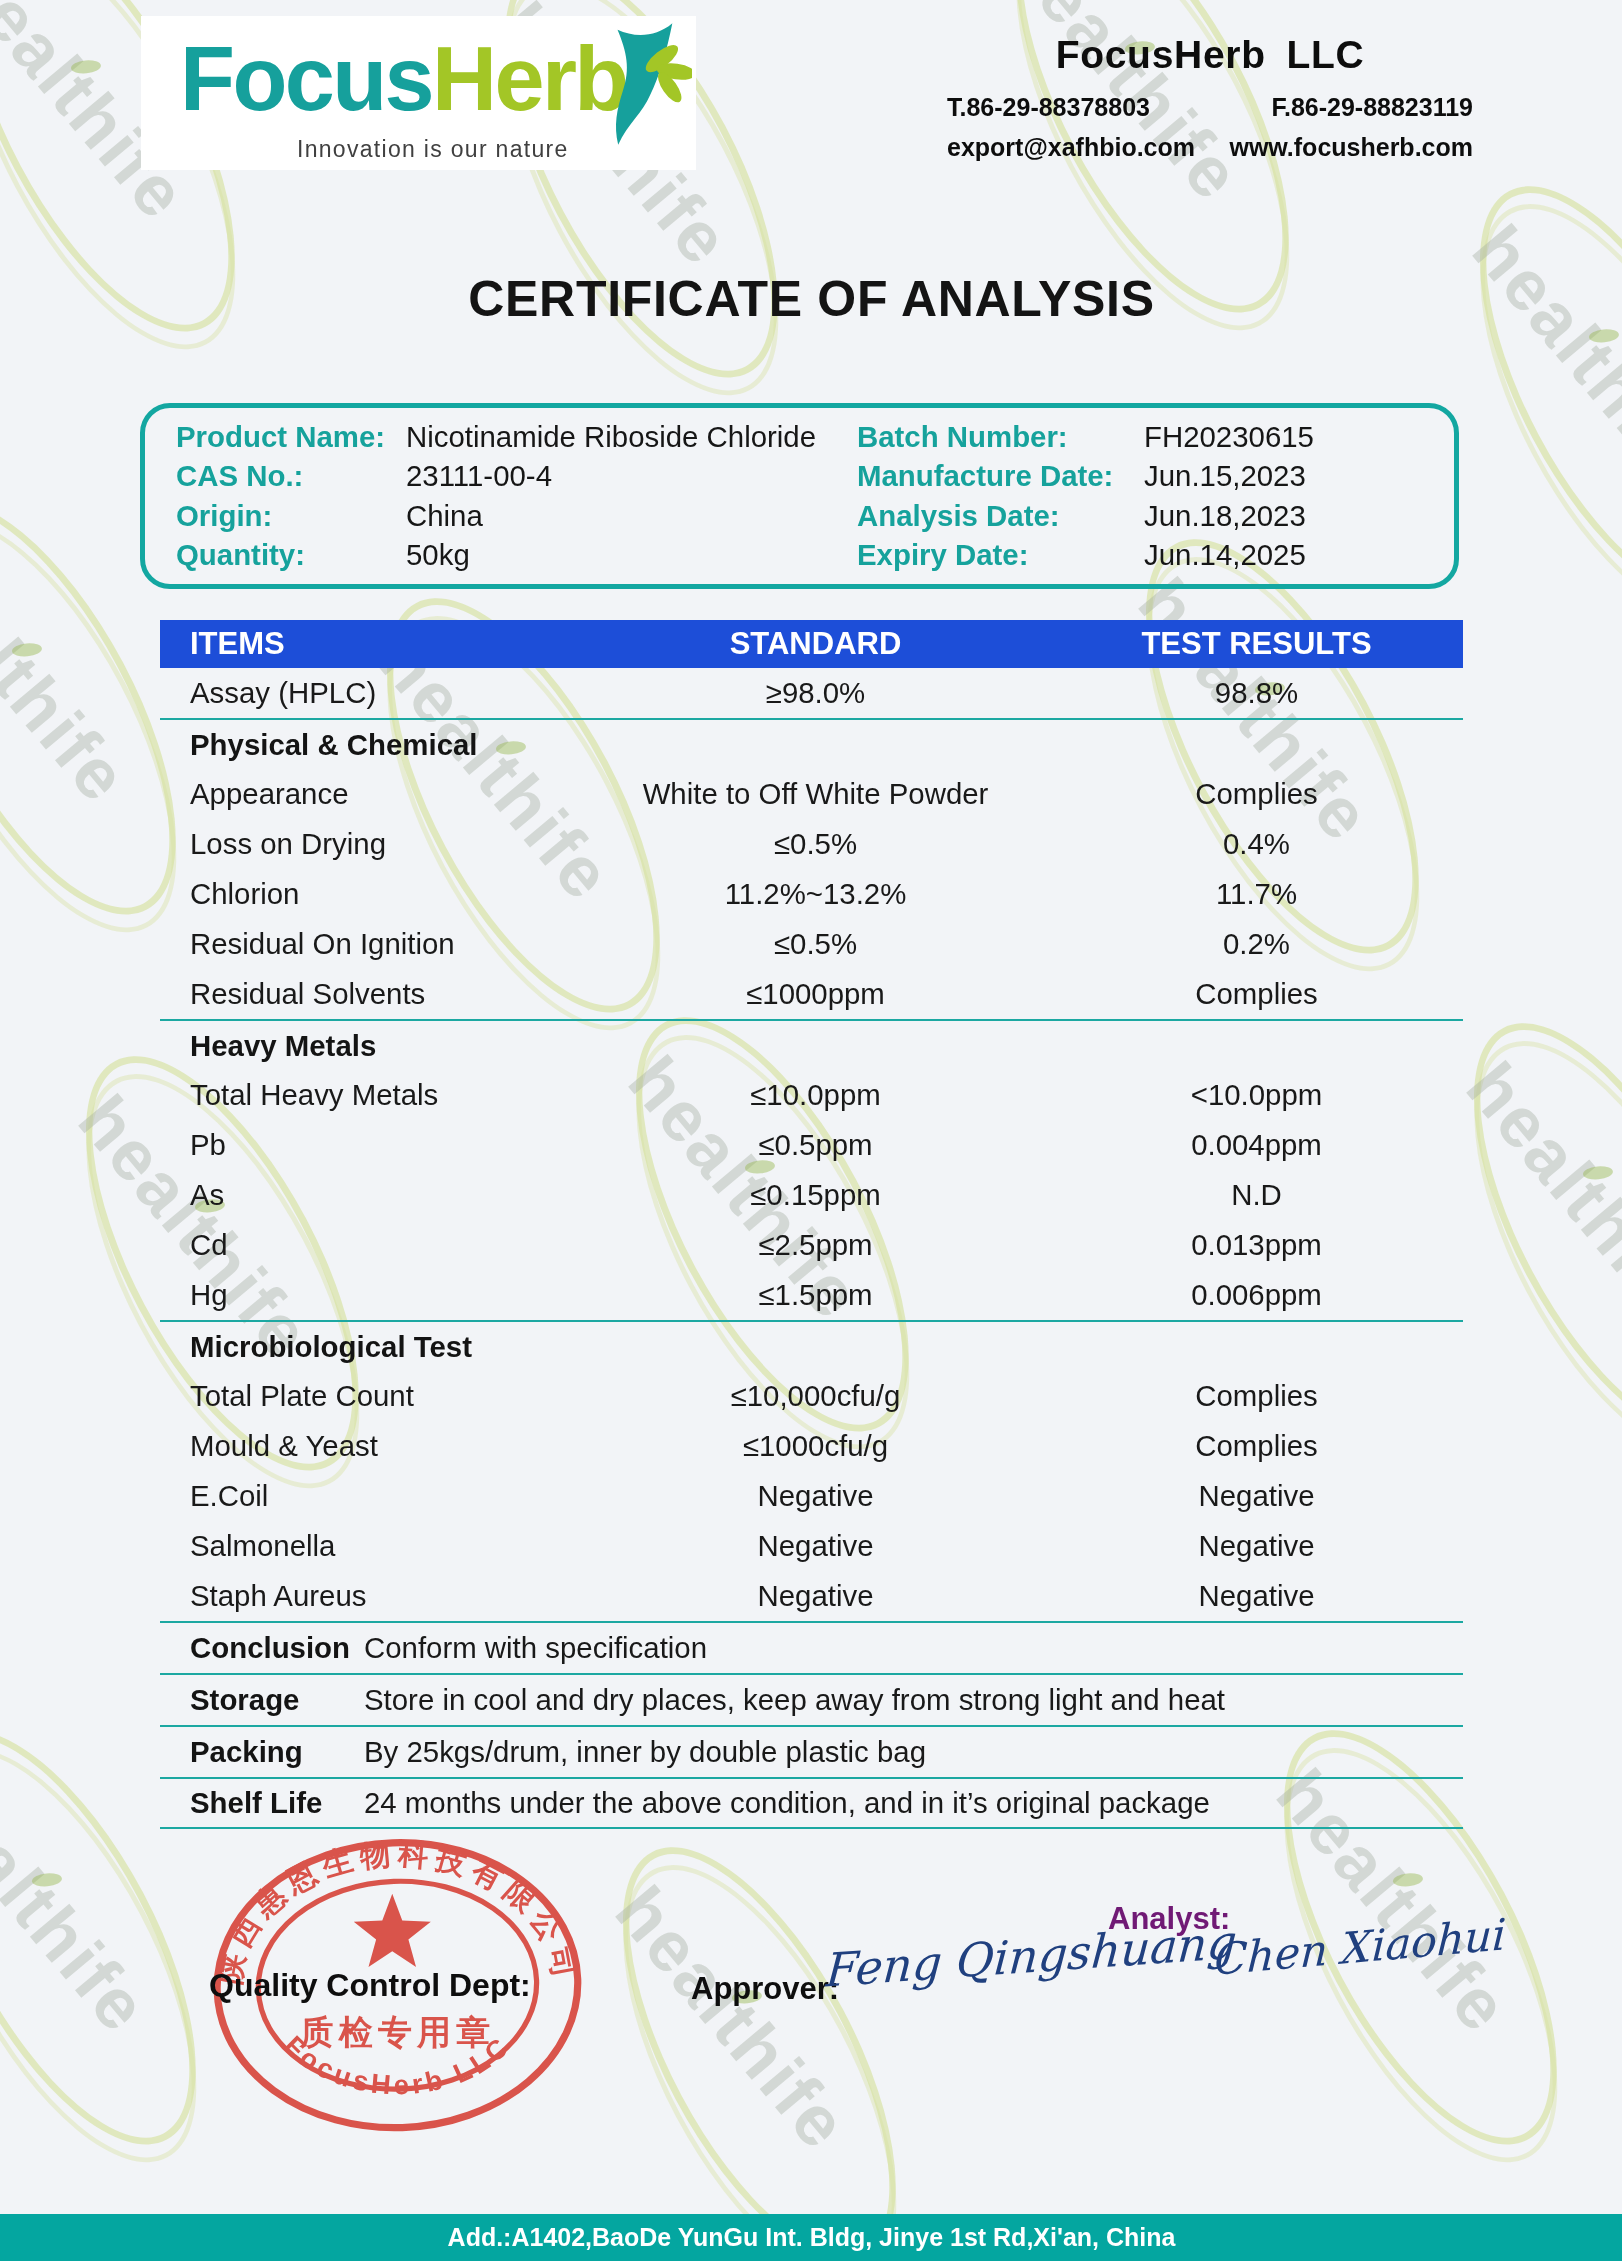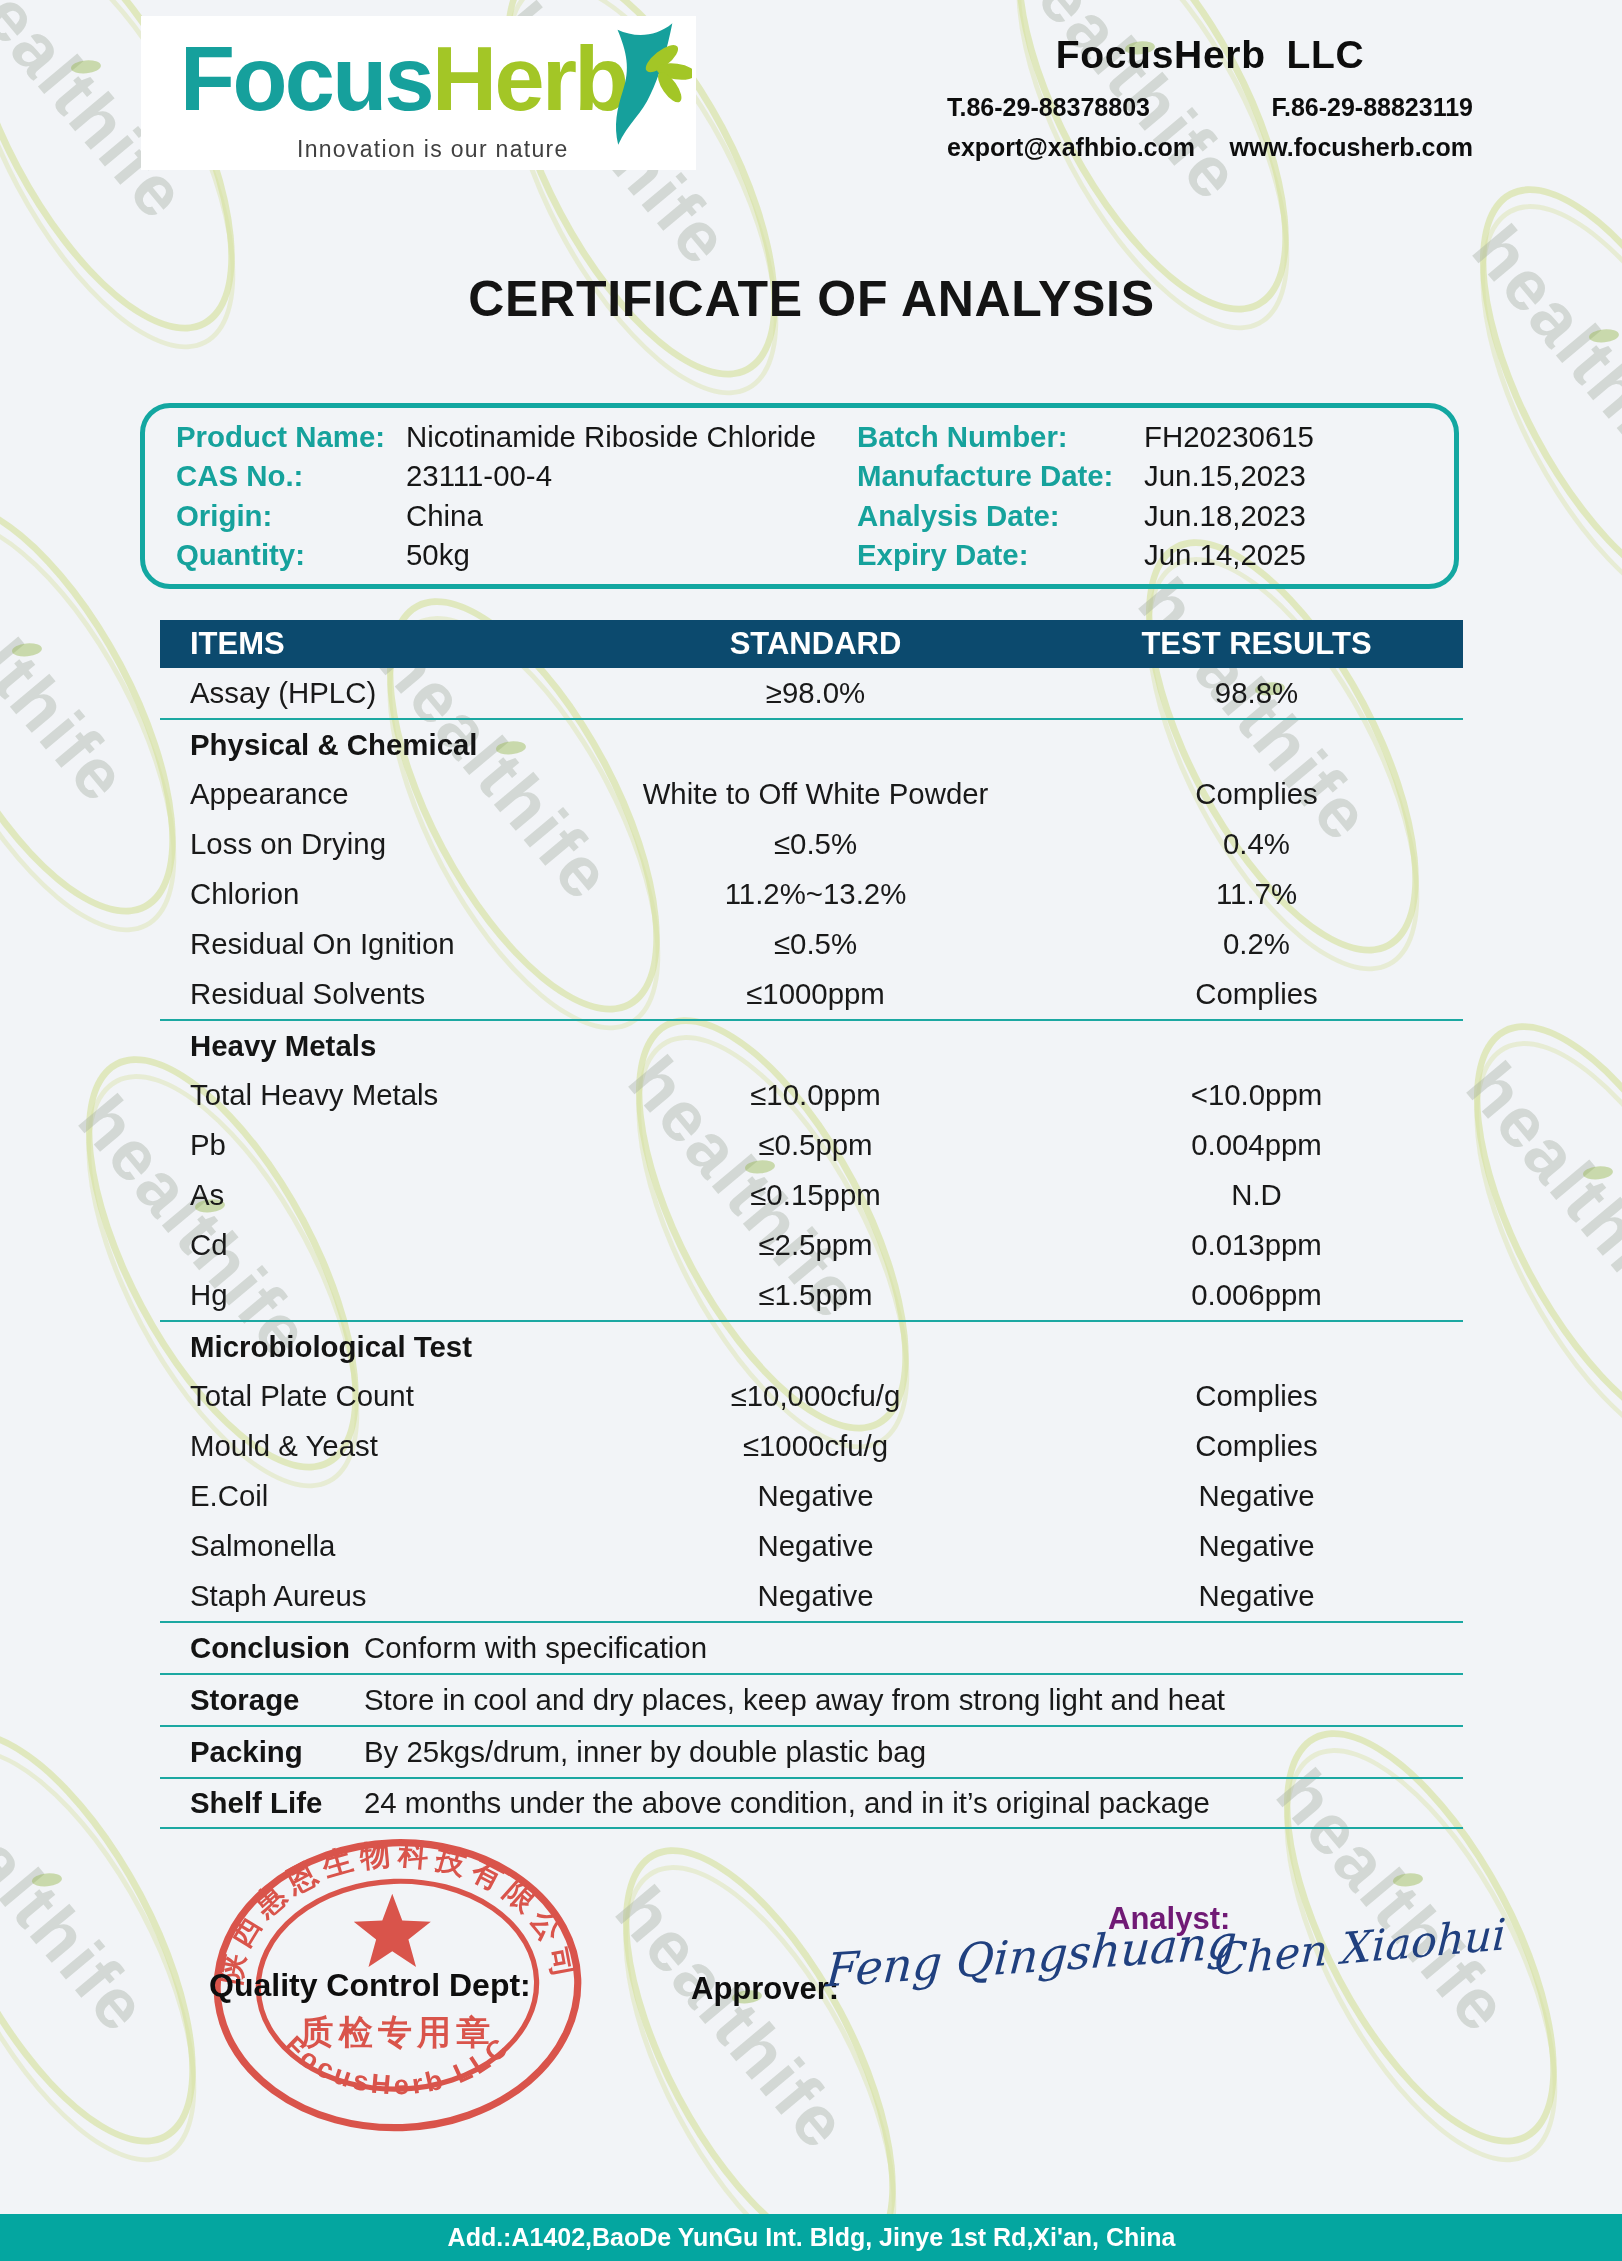--- a/index.html
+++ b/index.html
@@ -160,21 +160,21 @@
     position: absolute;
     left: 160px; top: 620px;
     width: 1303px;
     z-index: 1;
   }
   .thead {
     display: grid;
     grid-template-columns: 422px 467px 415px;
     align-items: center;
     height: 48px;
-    background: #0c4a6e;
+    background: #1d4ed8;
     color: #ffffff;
     font-size: 31px;
     font-weight: bold;
   }
   .thead .c1 { padding-left: 30px; }
   .c2, .c3 { text-align: center; }
   .trow {
     display: grid;
     grid-template-columns: 422px 467px 415px;
     align-items: center;

